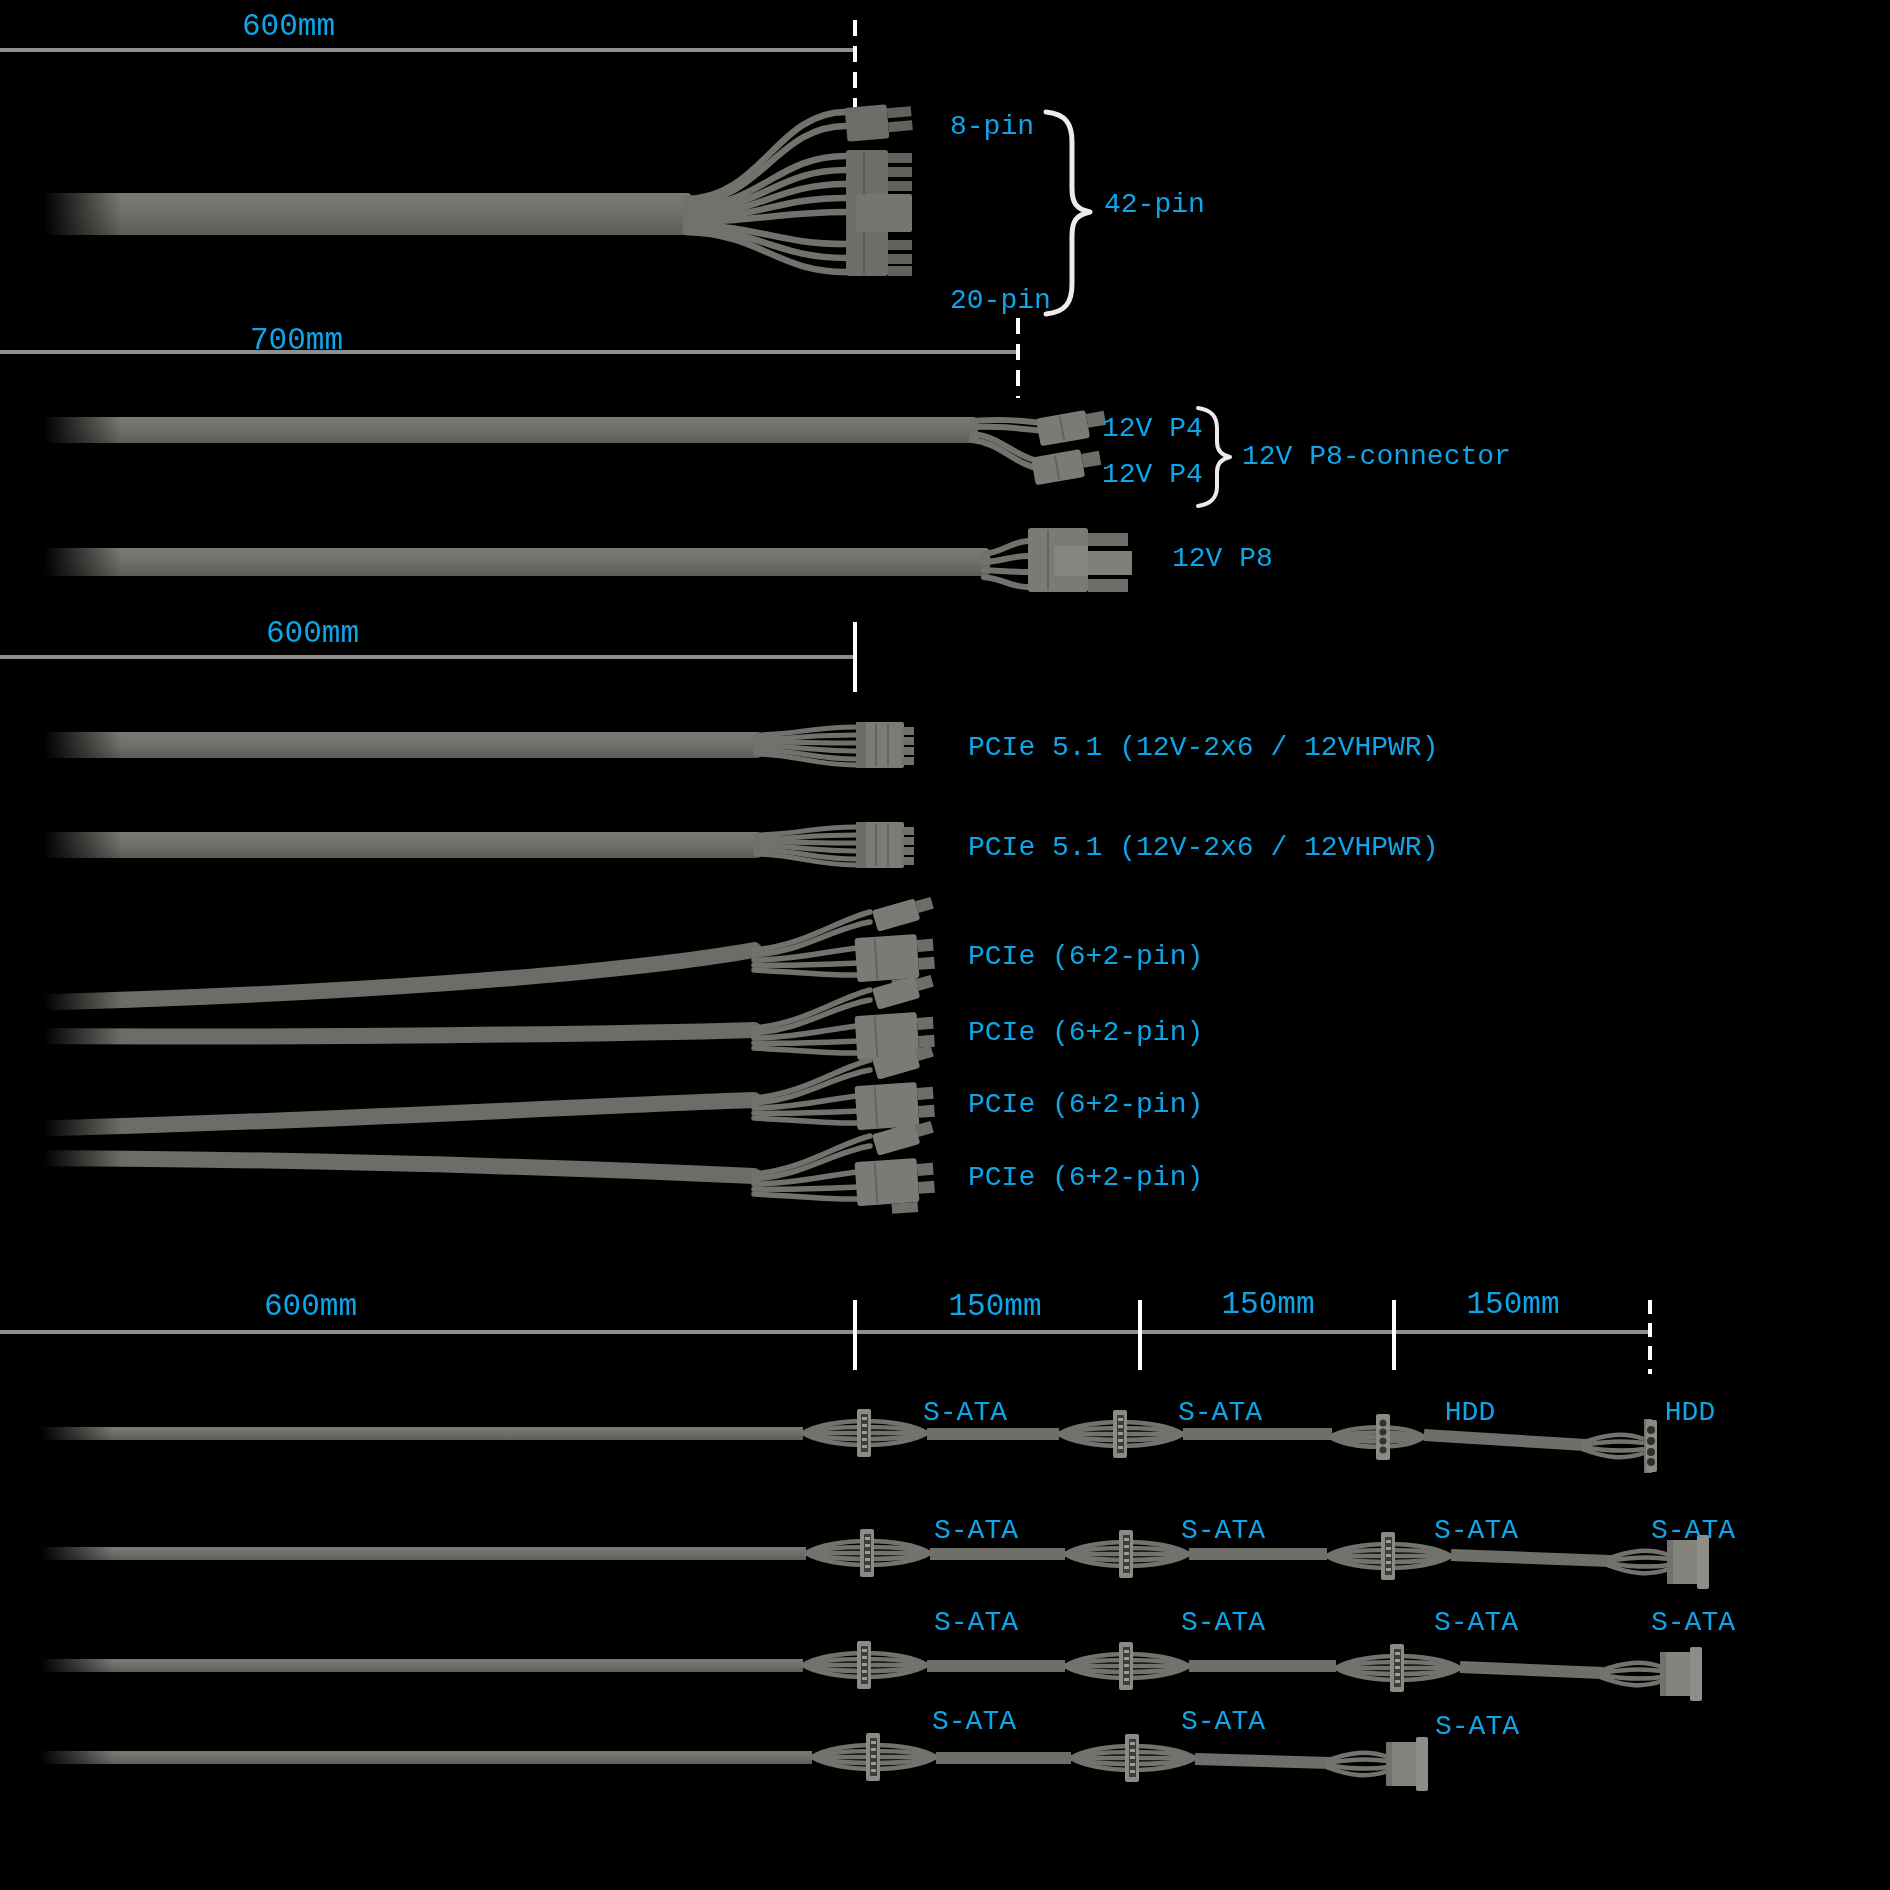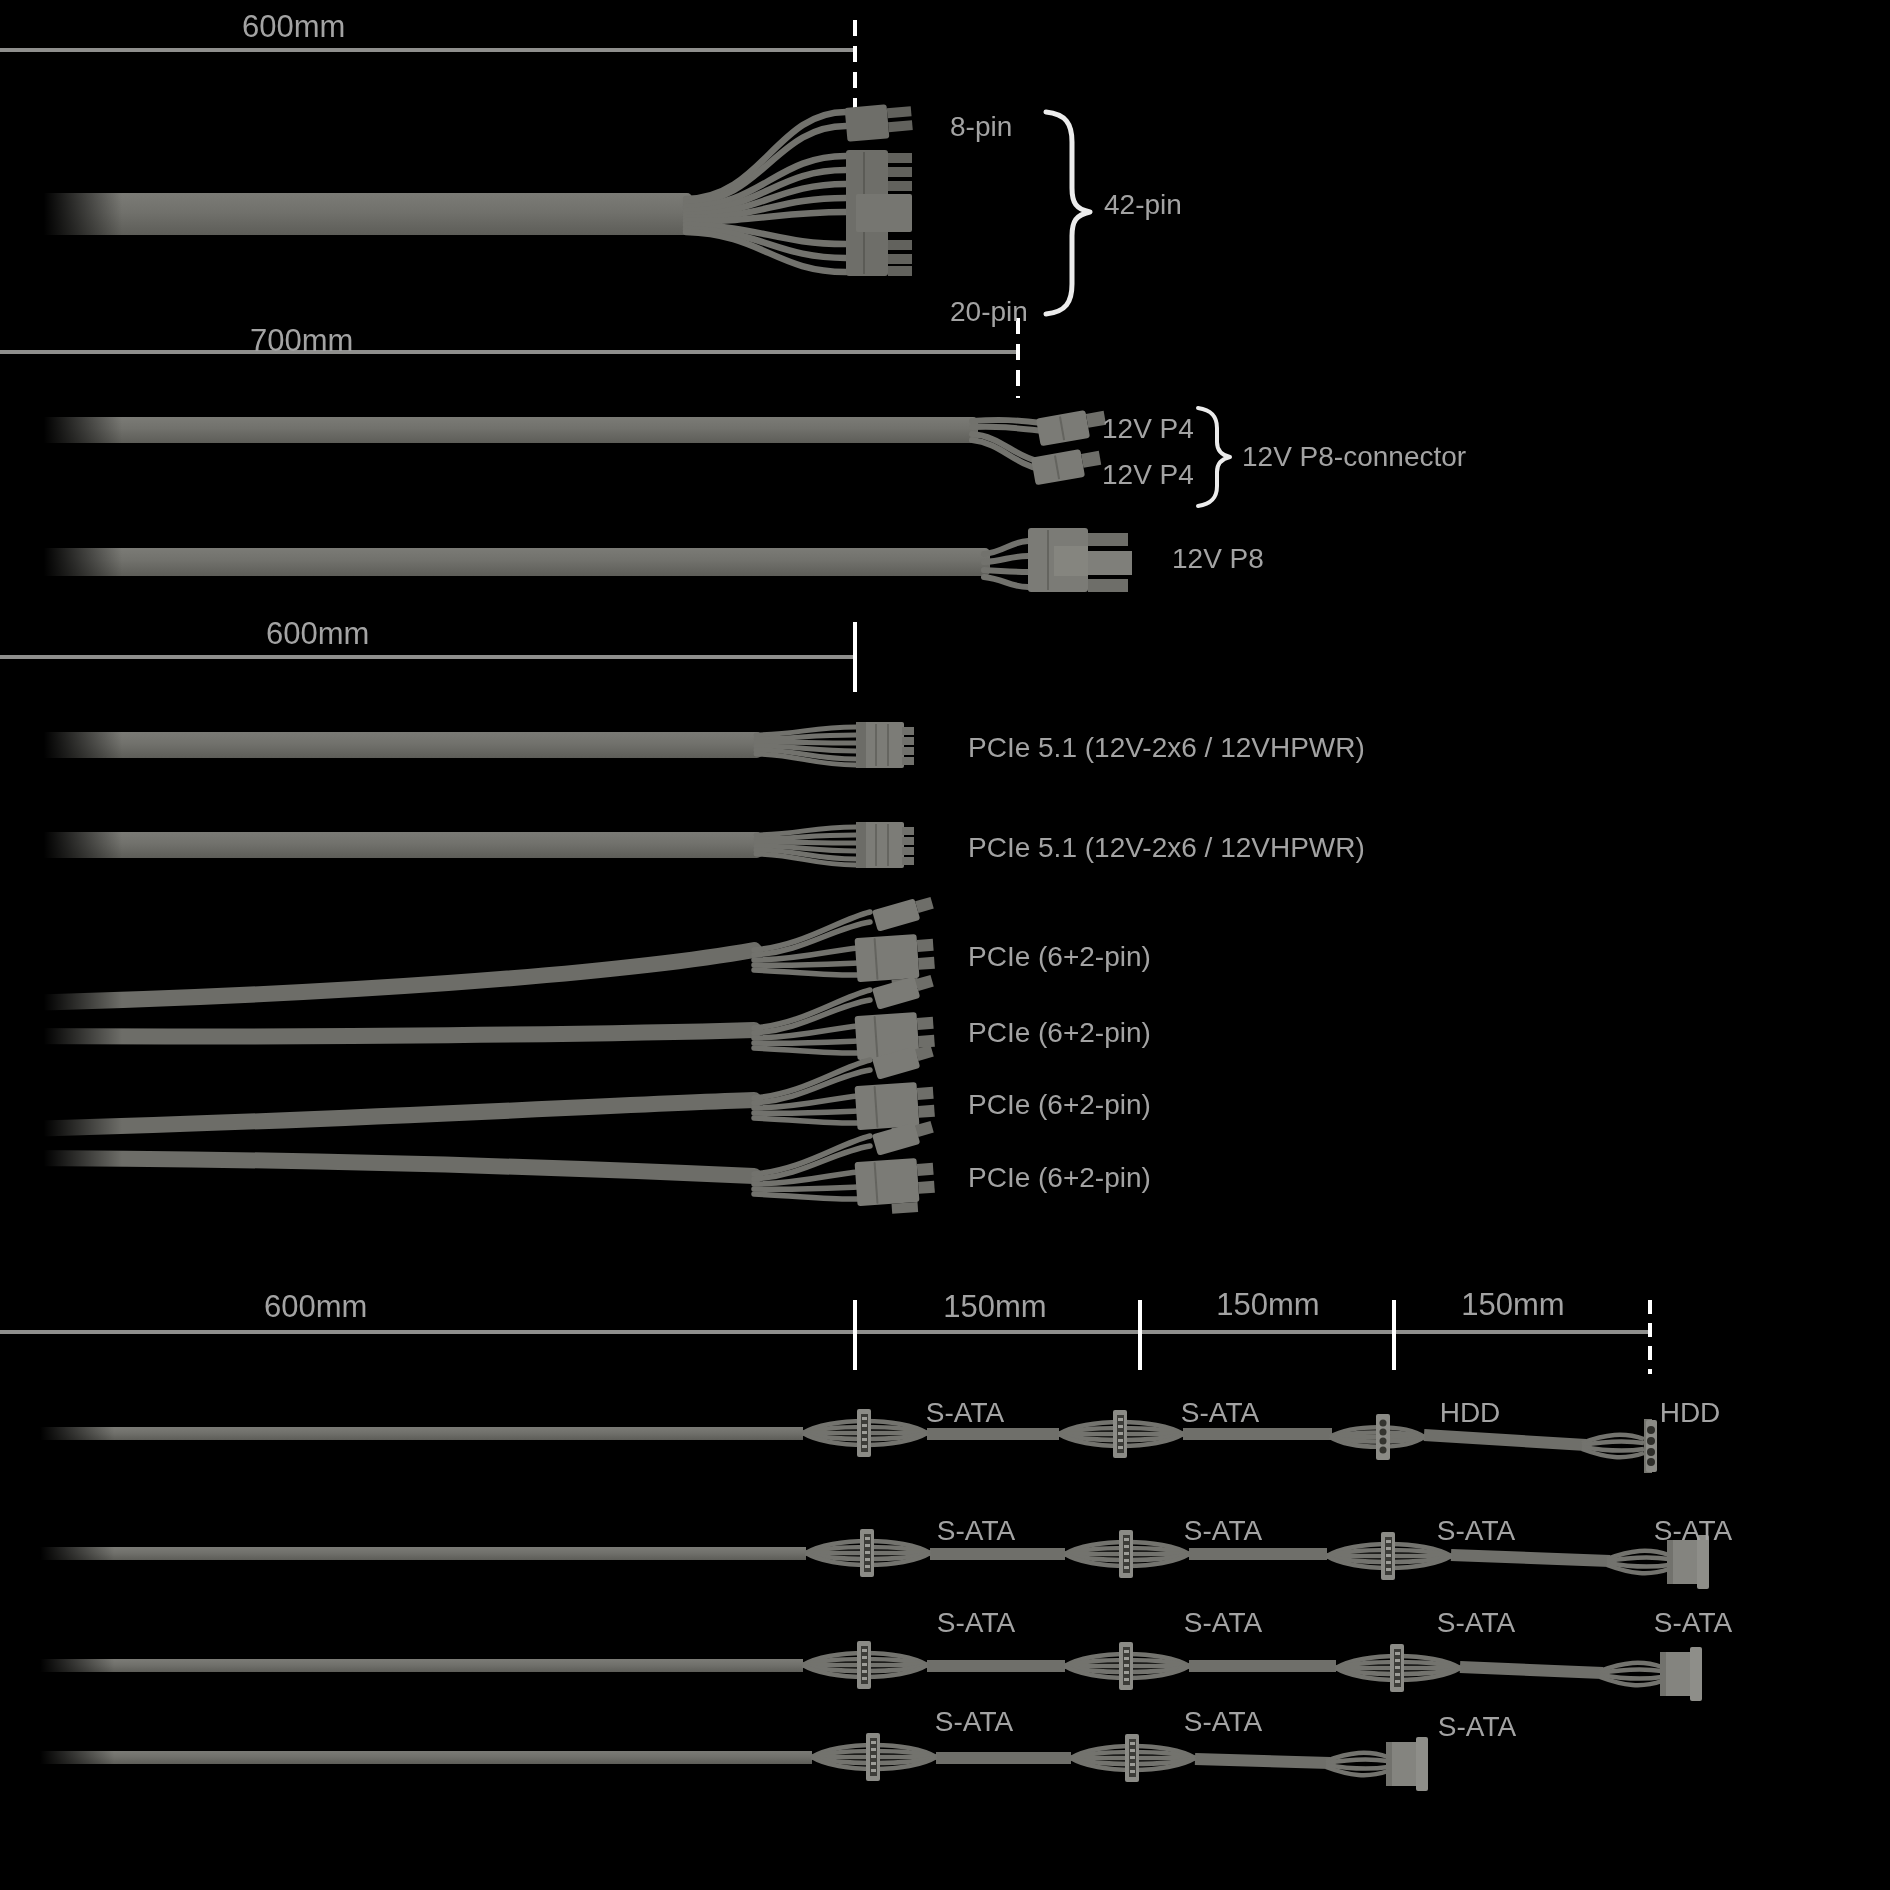--- a/index.html
+++ b/index.html
@@ -1,19 +1,19 @@
 <!DOCTYPE html>
 <html><head>
 <meta charset="utf-8">
 <style>
   html,body{margin:0;padding:0;background:#000;}
   .stage{position:relative;width:1890px;height:1890px;background:#000;overflow:hidden;
          font-family:"Liberation Sans",sans-serif;}
   .stage svg{position:absolute;left:0;top:0;}
-  .lbl{position:absolute;color:#a3a3a3;font-size:28px;line-height:1.1;white-space:nowrap;}
+  .lbl{position:absolute;color:#0ea5e9;font-size:28px;line-height:1.1;white-space:nowrap;font-family:Liberation Mono, monospace;}
   .measure{font-size:31px;}
   .ctr{transform:translateX(-50%);}
 </style>
 </head>
 <body>
 
 <div class="stage">
 
 <svg width="1890" height="1890" viewBox="0 0 1890 1890">
   <defs>
@@ -308,21 +308,21 @@
 <div class="lbl measure" style="left:242px;top:10px">600mm</div>
 <div class="lbl measure" style="left:250px;top:324px">700mm</div>
 <div class="lbl measure" style="left:266px;top:617px">600mm</div>
 <div class="lbl measure" style="left:264px;top:1290px">600mm</div>
 <div class="lbl measure ctr" style="left:995px;top:1290px">150mm</div>
 <div class="lbl measure ctr" style="left:1268px;top:1288px">150mm</div>
 <div class="lbl measure ctr" style="left:1513px;top:1288px">150mm</div>
 
 <div class="lbl" style="left:950px;top:112px">8-pin</div>
 <div class="lbl" style="left:1104px;top:190px">42-pin</div>
-<div class="lbl" style="left:950px;top:297px">20-pin</div>
+<div class="lbl" style="left:950px;top:286px">20-pin</div>
 
 <div class="lbl" style="left:1102px;top:414px">12V P4</div>
 <div class="lbl" style="left:1102px;top:460px">12V P4</div>
 <div class="lbl" style="left:1242px;top:442px">12V P8-connector</div>
 <div class="lbl" style="left:1172px;top:544px">12V P8</div>
 
 <div class="lbl" style="left:968px;top:733px">PCIe 5.1 (12V-2x6 / 12VHPWR)</div>
 <div class="lbl" style="left:968px;top:833px">PCIe 5.1 (12V-2x6 / 12VHPWR)</div>
 
 <div class="lbl" style="left:968px;top:942px">PCIe (6+2-pin)</div>

